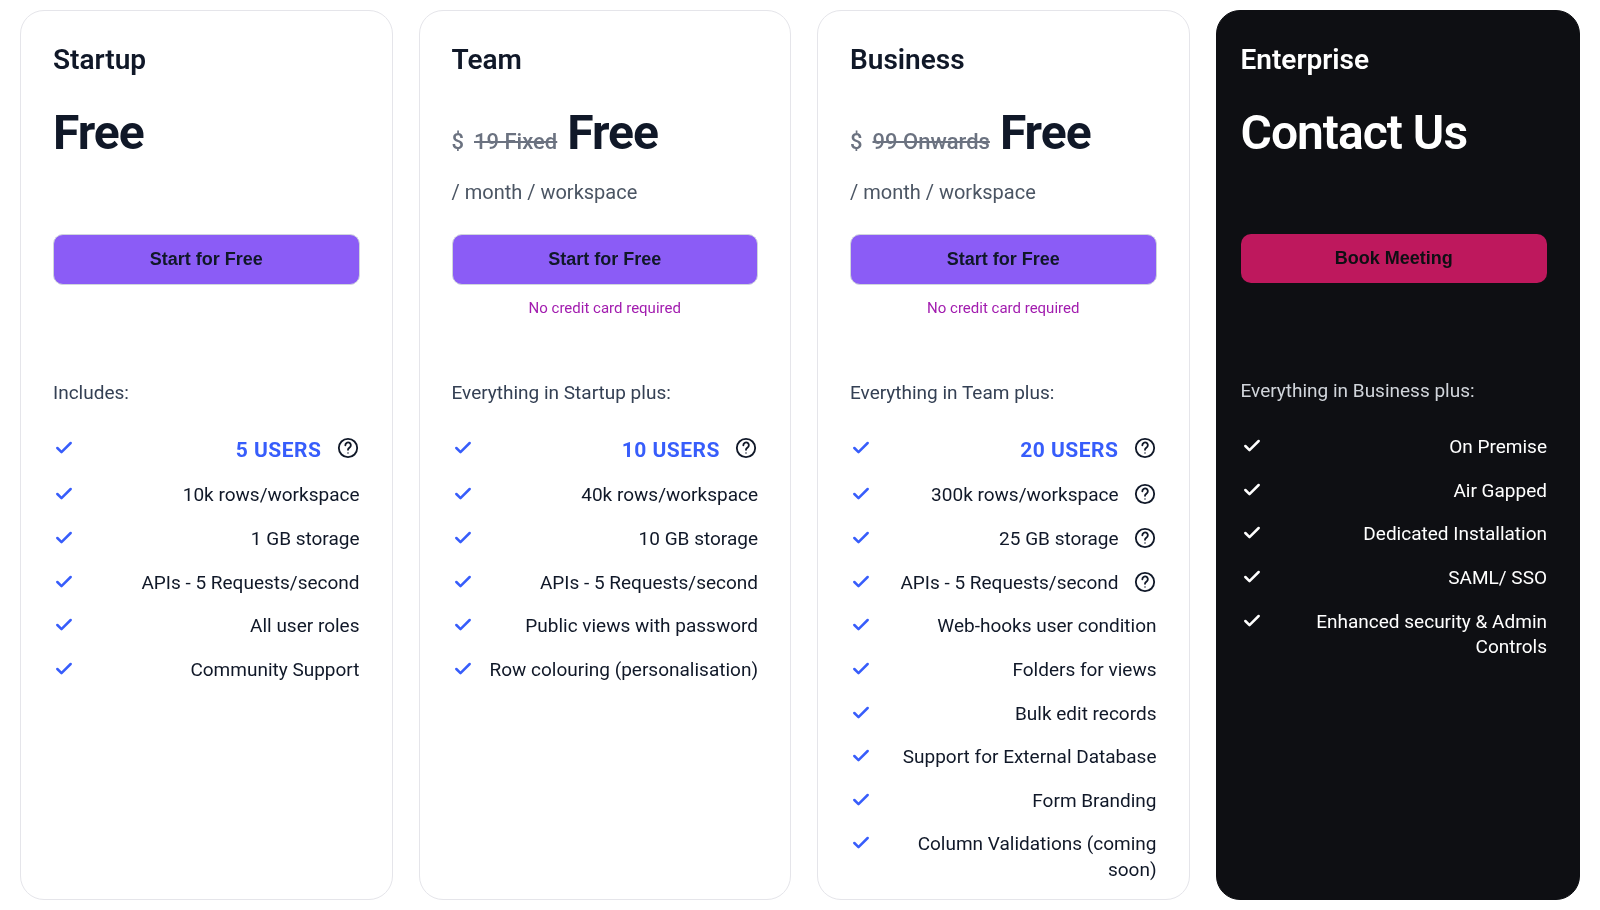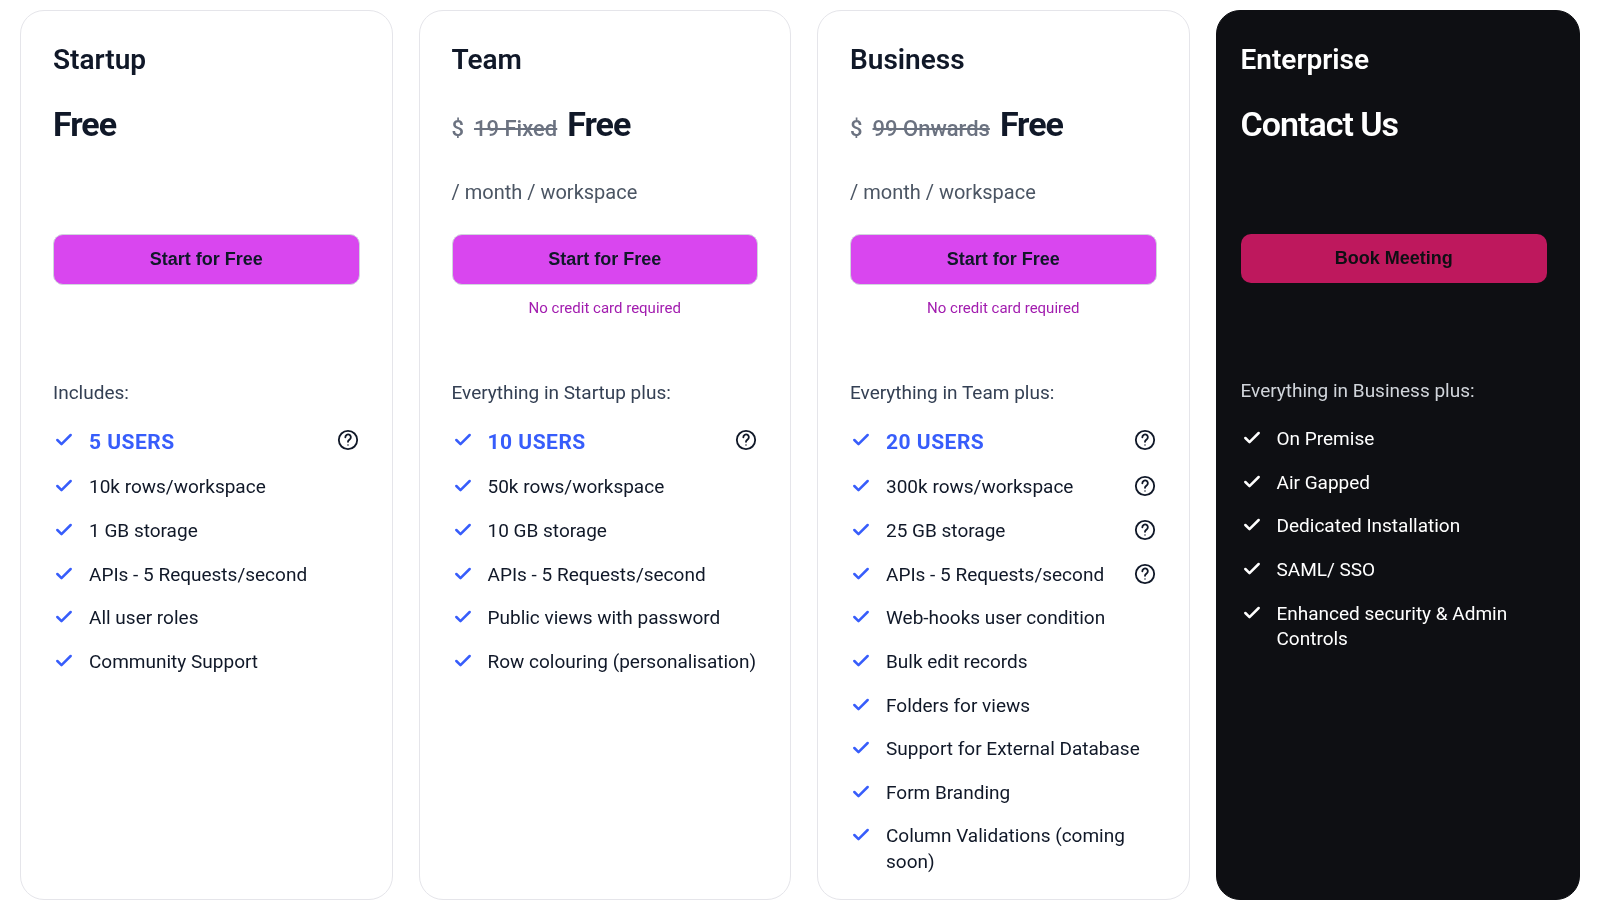--- a/index.html
+++ b/index.html
@@ -47,38 +47,38 @@
     color: #6b7280;
     font-weight: 500;
   }
   .strike {
     font-size: 22px;
     color: #6b7280;
     text-decoration: line-through;
     font-weight: 500;
   }
   .price {
-    font-size: 34px;
+    font-size: 48px;
     font-weight: 700;
     letter-spacing: -1px;
   }
   .card.dark .price { font-weight: 600; }
   .period {
     font-size: 20px;
     color: #4b5563;
     margin-top: 14px;
     min-height: 26px;
   }
   .cta-btn {
     margin-top: 28px;
     width: 100%;
     padding: 14px 0;
     border-radius: 10px;
     border: 1px solid #d0d5dd;
-    background: #d946ef;
+    background: #8b5cf6;
     font-size: 18px;
     font-weight: 600;
     color: #101828;
     cursor: pointer;
     text-align: center;
   }
   .card.dark .cta-btn {
     border: none;
     background: #be185d;
     color: #0E0F13;
@@ -90,24 +90,25 @@
     color: #a21caf;
     min-height: 20px;
   }
   .includes {
     margin-top: 62px;
     font-size: 19px;
     color: #344054;
   }
   .card.dark .includes { color: #d1d5db; }
   .features {
-    margin-top: 24px;
+    margin-top: 32px;
     display: flex;
     flex-direction: column;
     gap: 18px;
+    text-align: right;
   }
   .feat {
     display: flex;
     align-items: flex-start;
     gap: 14px;
   }
   .feat .check {
     flex: 0 0 22px;
     width: 22px;
     height: 22px;
@@ -238,21 +239,21 @@
               <circle cx="12" cy="17.5" r="0.8" fill="#101828" stroke="none"></circle>
             </svg>
           </span>
         </div>
         <div class="feat">
           <span class="check">
             <svg width="20" height="20" viewBox="0 0 24 24" fill="none" stroke="#375DFB" stroke-width="3" stroke-linecap="round" stroke-linejoin="round">
               <polyline points="20 6 9 17 4 12"></polyline>
             </svg>
           </span>
-          <span class="label">50k rows/workspace</span>
+          <span class="label">40k rows/workspace</span>
         </div>
         <div class="feat">
           <span class="check">
             <svg width="20" height="20" viewBox="0 0 24 24" fill="none" stroke="#375DFB" stroke-width="3" stroke-linecap="round" stroke-linejoin="round">
               <polyline points="20 6 9 17 4 12"></polyline>
             </svg>
           </span>
           <span class="label">10 GB storage</span>
         </div>
         <div class="feat">
@@ -360,29 +361,29 @@
             </svg>
           </span>
           <span class="label">Web-hooks user condition</span>
         </div>
         <div class="feat">
           <span class="check">
             <svg width="20" height="20" viewBox="0 0 24 24" fill="none" stroke="#375DFB" stroke-width="3" stroke-linecap="round" stroke-linejoin="round">
               <polyline points="20 6 9 17 4 12"></polyline>
             </svg>
           </span>
+          <span class="label">Folders for views</span>
+        </div>
+        <div class="feat">
+          <span class="check">
+            <svg width="20" height="20" viewBox="0 0 24 24" fill="none" stroke="#375DFB" stroke-width="3" stroke-linecap="round" stroke-linejoin="round">
+              <polyline points="20 6 9 17 4 12"></polyline>
+            </svg>
+          </span>
           <span class="label">Bulk edit records</span>
-        </div>
-        <div class="feat">
-          <span class="check">
-            <svg width="20" height="20" viewBox="0 0 24 24" fill="none" stroke="#375DFB" stroke-width="3" stroke-linecap="round" stroke-linejoin="round">
-              <polyline points="20 6 9 17 4 12"></polyline>
-            </svg>
-          </span>
-          <span class="label">Folders for views</span>
         </div>
         <div class="feat">
           <span class="check">
             <svg width="20" height="20" viewBox="0 0 24 24" fill="none" stroke="#375DFB" stroke-width="3" stroke-linecap="round" stroke-linejoin="round">
               <polyline points="20 6 9 17 4 12"></polyline>
             </svg>
           </span>
           <span class="label">Support for External Database</span>
         </div>
         <div class="feat">

